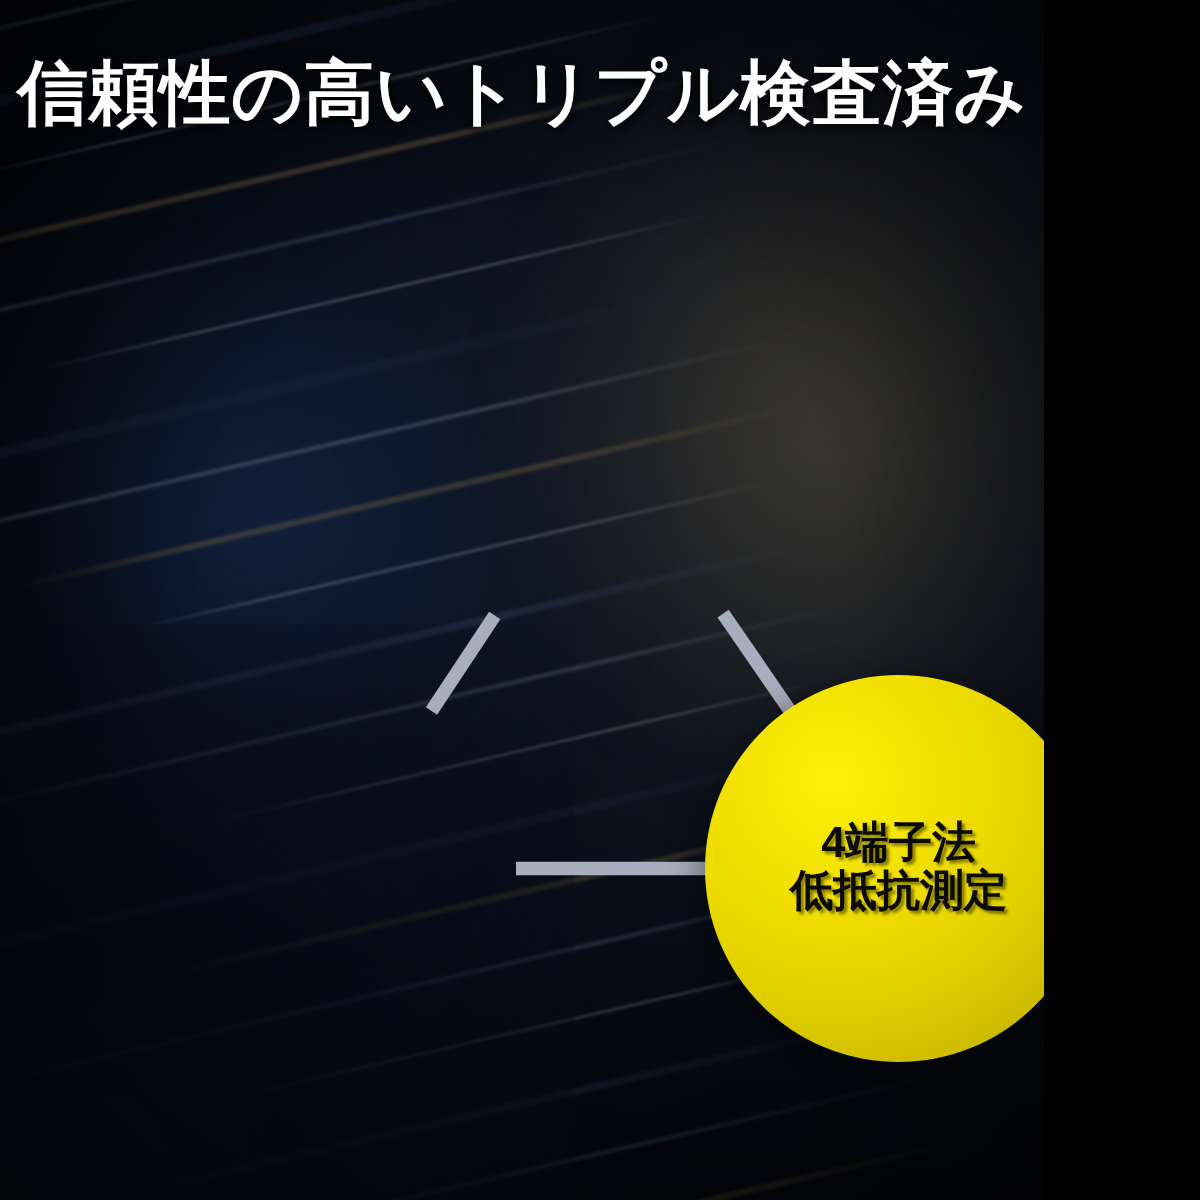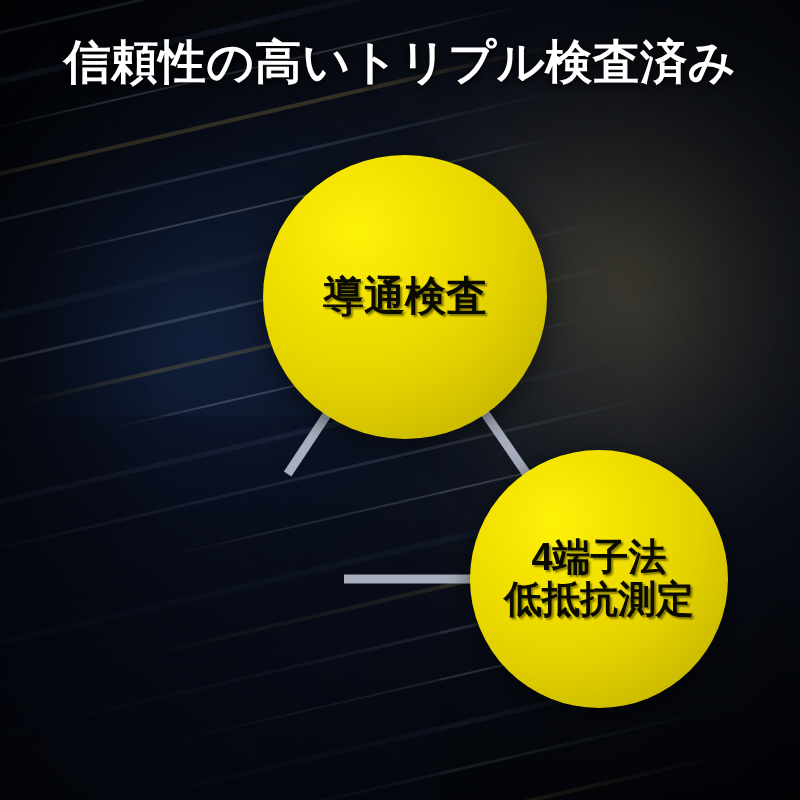--- a/index.html
+++ b/index.html
@@ -2,21 +2,21 @@
 <html><head>
 <meta charset="utf-8">
 <style>
   html, body {
     margin: 0;
     padding: 0;
     background: #000;
   }
   #stage {
     position: relative;
-    width: 800px;
+    width: 696px;
     height: 800px;
     overflow: hidden;
     font-family: "Liberation Sans", "DejaVu Sans", sans-serif;
     background: #4d7c0f;
   }
 
   
   .bg-base {
     position: absolute;
     inset: 0;
@@ -125,21 +125,21 @@
   #node-left {
     left: 86px; top: 447px;
     width: 264px; height: 264px;
   }
   #node-left .label { font-size: 38px; }
 
   #node-right {
     left: 470px; top: 450px;
     width: 258px; height: 258px;
   }
-  #node-right .label { font-size: 38px; }
+  #node-right .label { font-size: 29px; }
 </style>
 </head>
 <body>
 
 <div id="stage">
 
   <div class="bg-base"></div>
   <div class="bg-glow-blue"></div>
   <div class="bg-glow-gold"></div>
   <div class="bg-streaks" id="bg-streaks">
@@ -170,25 +170,20 @@
   <div class="bg-vignette"></div>
 
   <div class="title">信頼性の高いトリプル検査済み</div>
 
   <svg class="connectors" id="connectors" width="800" height="800">
       <line x1="329.83925999526105" y1="410.34400364351006" x2="287.6342150043905" y2="473.9901142714539" stroke="#a8aebd" stroke-width="9"></line>
       <line x1="482.08164188179245" y1="409.04651036425497" x2="529.2864562392613" y2="477.6638178323282" stroke="#a8aebd" stroke-width="9"></line>
       <line x1="344" y1="579" x2="476" y2="579" stroke="#a8aebd" stroke-width="9"></line>
     </svg>
 
-  <div class="node" id="node-top">
-    <div class="label">
-      <span class="ln">導通検査</span>
-    </div>
-  </div>
 
 
   <div class="node" id="node-right">
     <div class="label">
       <span class="ln">4端子法</span>
       <span class="ln">低抵抗測定</span>
     </div>
   </div>
 
 </div>

